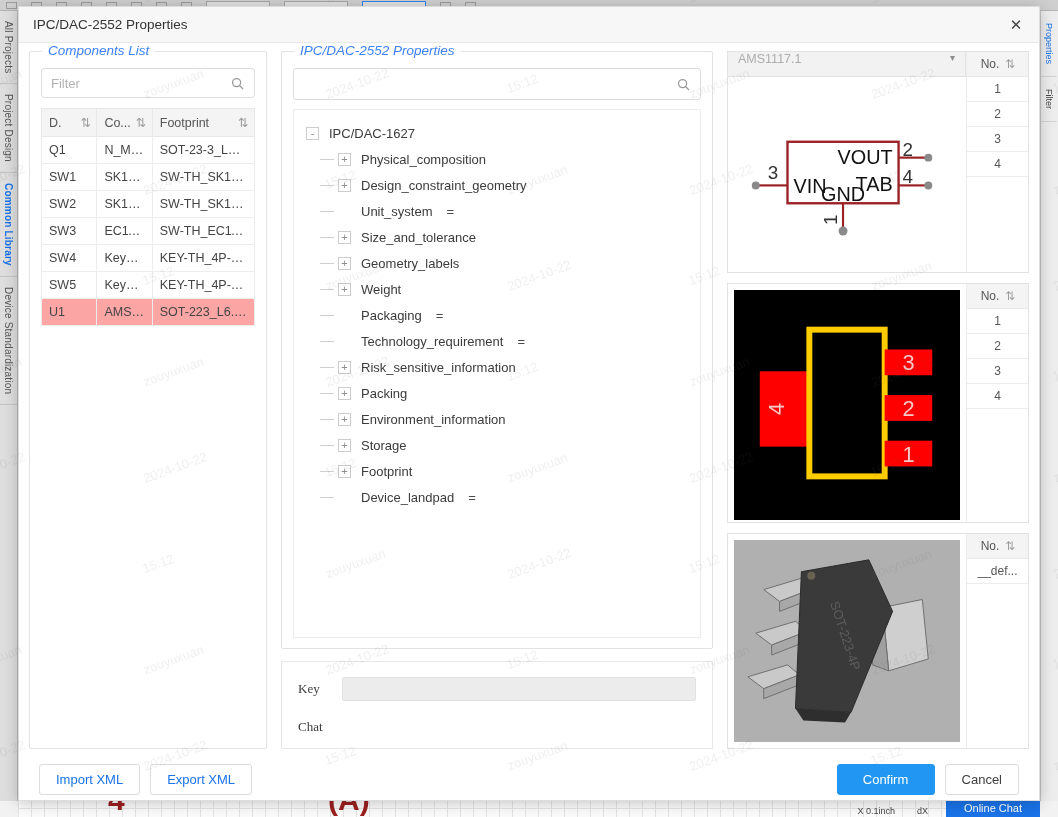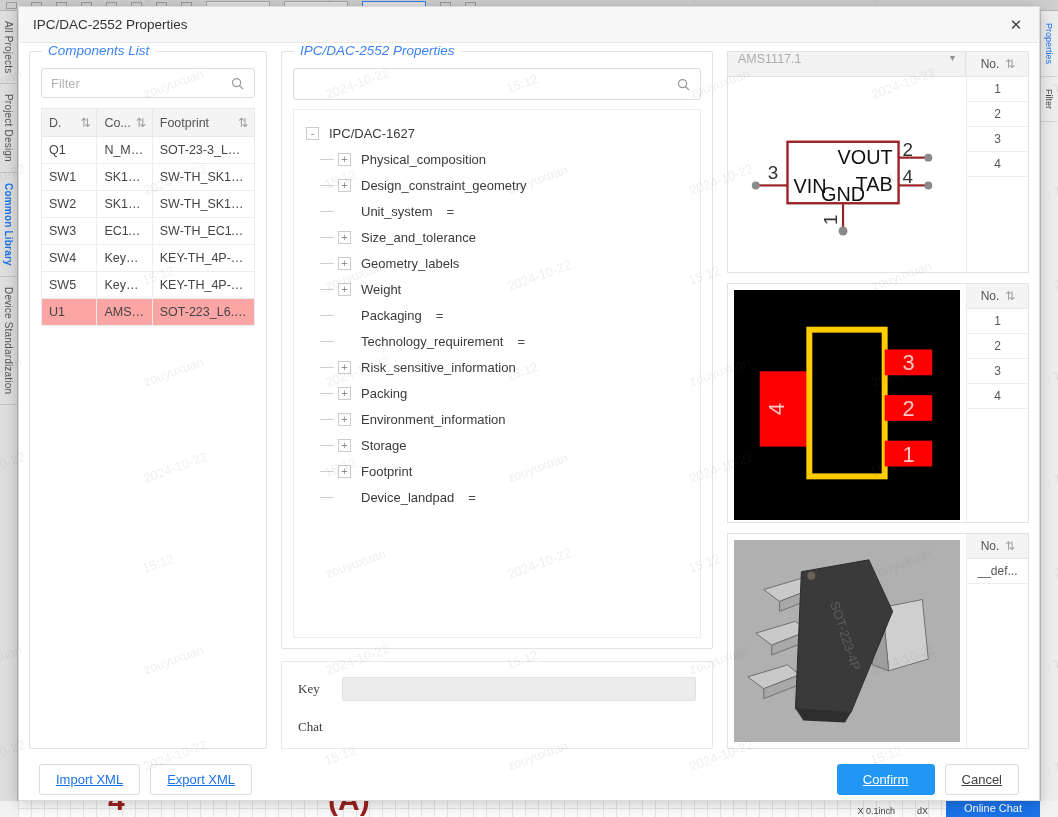--- a/index.html
+++ b/index.html
@@ -186,21 +186,21 @@
 
   
   .dlg-footer {
     height: 60px; flex: none; display: flex; align-items: center;
     padding: 0 20px; gap: 10px; border-top: 1px solid transparent;
   }
   .btn {
     height: 31px; padding: 0 16px; border-radius: 3px; font-size: 13px;
     border: 1px solid #dcdcdc; background: #fff; color: #1a73e8;
     cursor: pointer; font-family: inherit; display: flex;
-    align-items: center; justify-content: center; text-decoration: underline;
+    align-items: center; justify-content: center;
   }
   .btn.plain { color: #404040; }
   .btn.primary { background: #2196f3; border-color: #2196f3; color: #fff; min-width: 98px; text-align: right; }
   .spacer { flex: 1; }
 
   
   .wm {
     position: absolute; inset: 0; pointer-events: none; z-index: 50;
     opacity: .10; overflow: hidden;
   }

